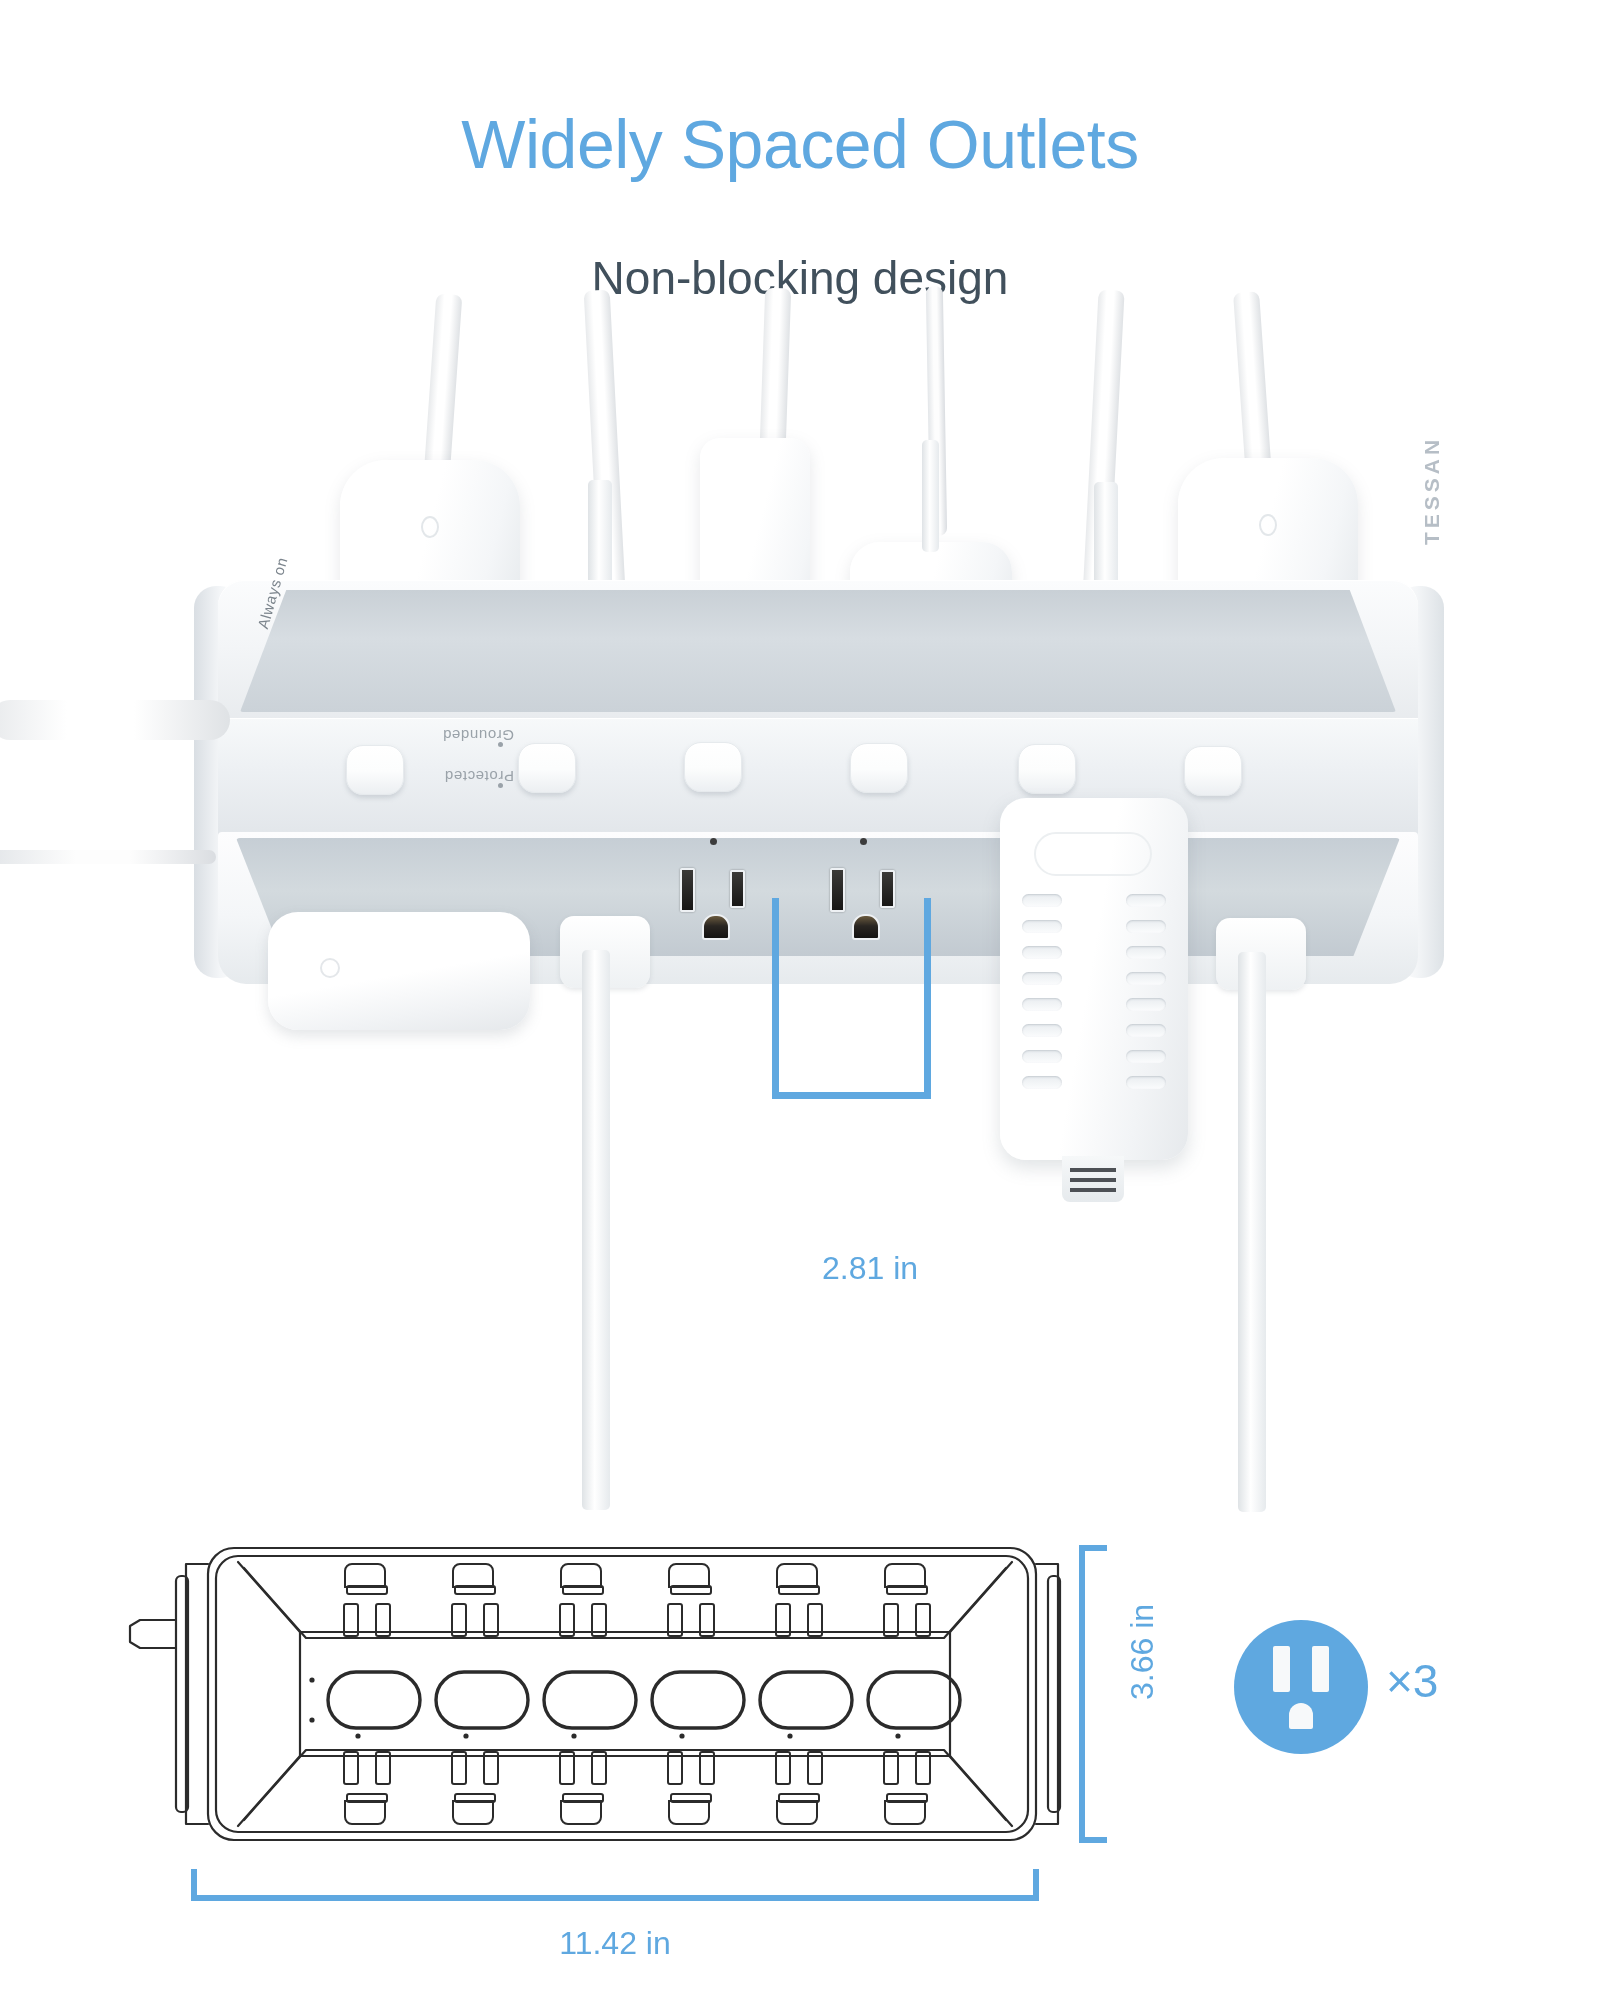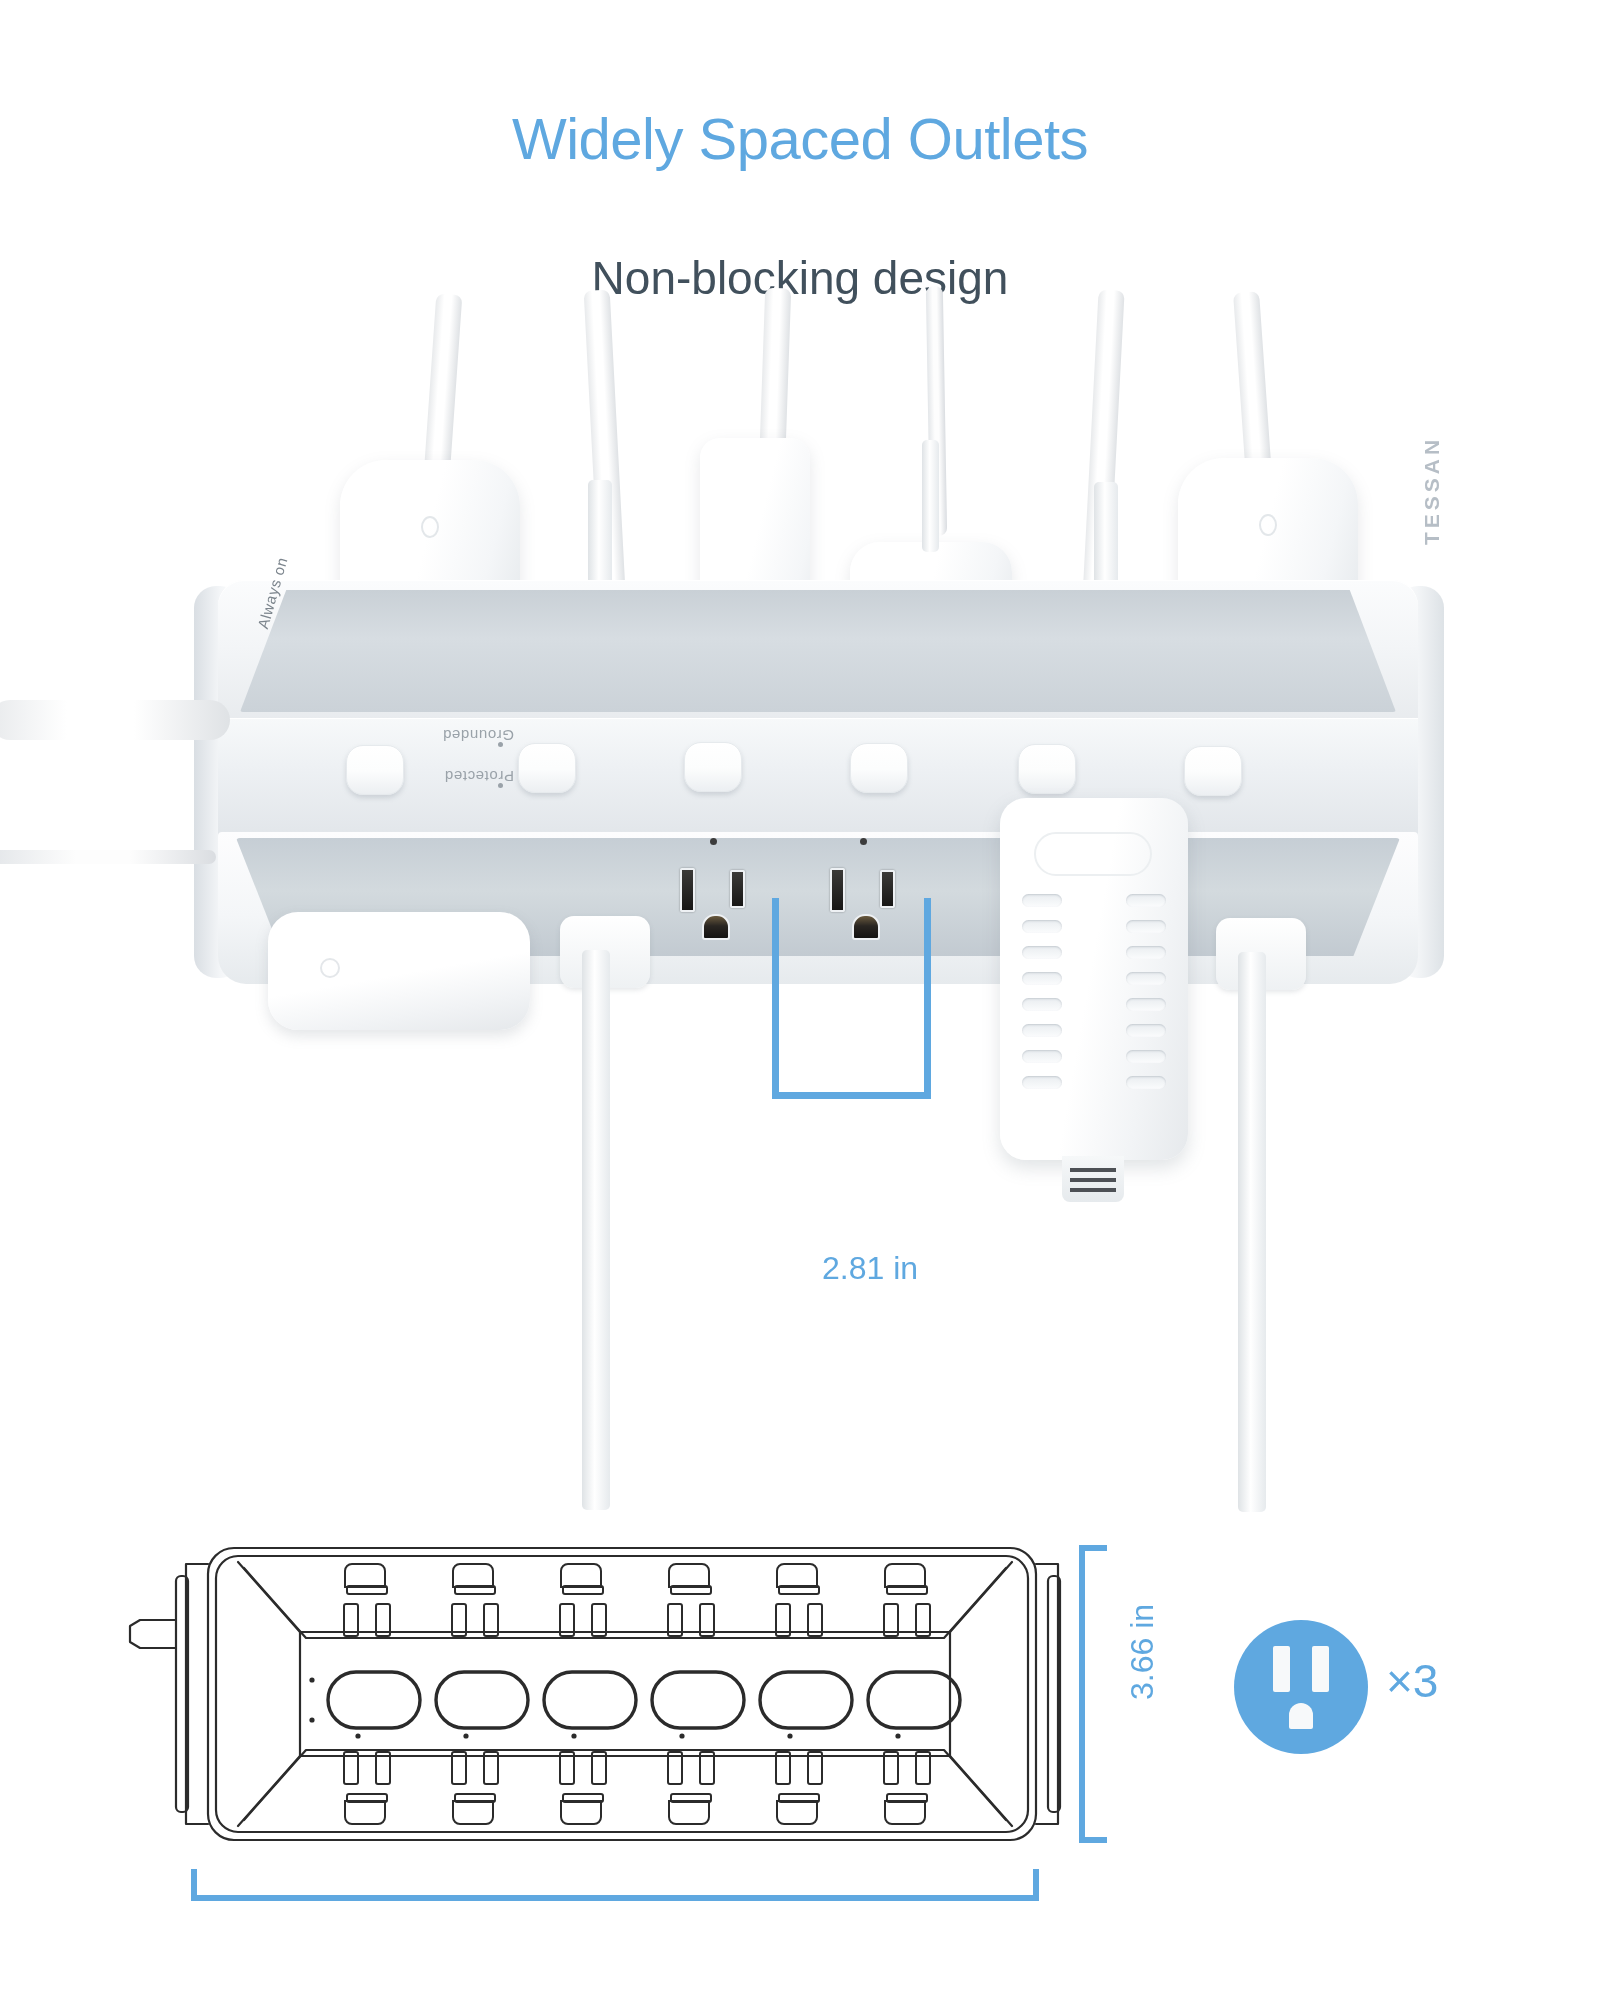--- a/index.html
+++ b/index.html
@@ -23,21 +23,21 @@
     height: 2000px;
   }
 
   
   #headline {
     position: absolute;
     top: 110px;
     left: 0;
     width: 1600px;
     text-align: center;
-    font-size: 58px;
+    font-size: 68px;
     line-height: 1;
     font-weight: 400;
     letter-spacing: -0.5px;
     color: #5fa8e0;
     white-space: nowrap;
   }
   #subhead {
     position: absolute;
     top: 255px;
     left: 0;
@@ -633,20 +633,21 @@
       <g stroke="#5fa8e0" stroke-width="6" fill="none" stroke-linecap="square">
 
         <path d="M1104 28 L1082 28 L1082 320 L1104 320" stroke-width="6"></path>
 
         <path d="M194 352 L194 378 L1036 378 L1036 352"></path>
       </g>
     </svg>
   </div>
 
   <div id="dim-height-label" class="dim-label">3.66 in</div>
+  <div id="dim-width-label" class="dim-label">11.42 in</div>
 
   <div id="count-badge">
     <div id="outlet-icon-circle">
       <div class="ic-slot l"></div>
       <div class="ic-slot r"></div>
       <div class="ic-ground"></div>
     </div>
     <div id="count-text">×3</div>
   </div>
 

